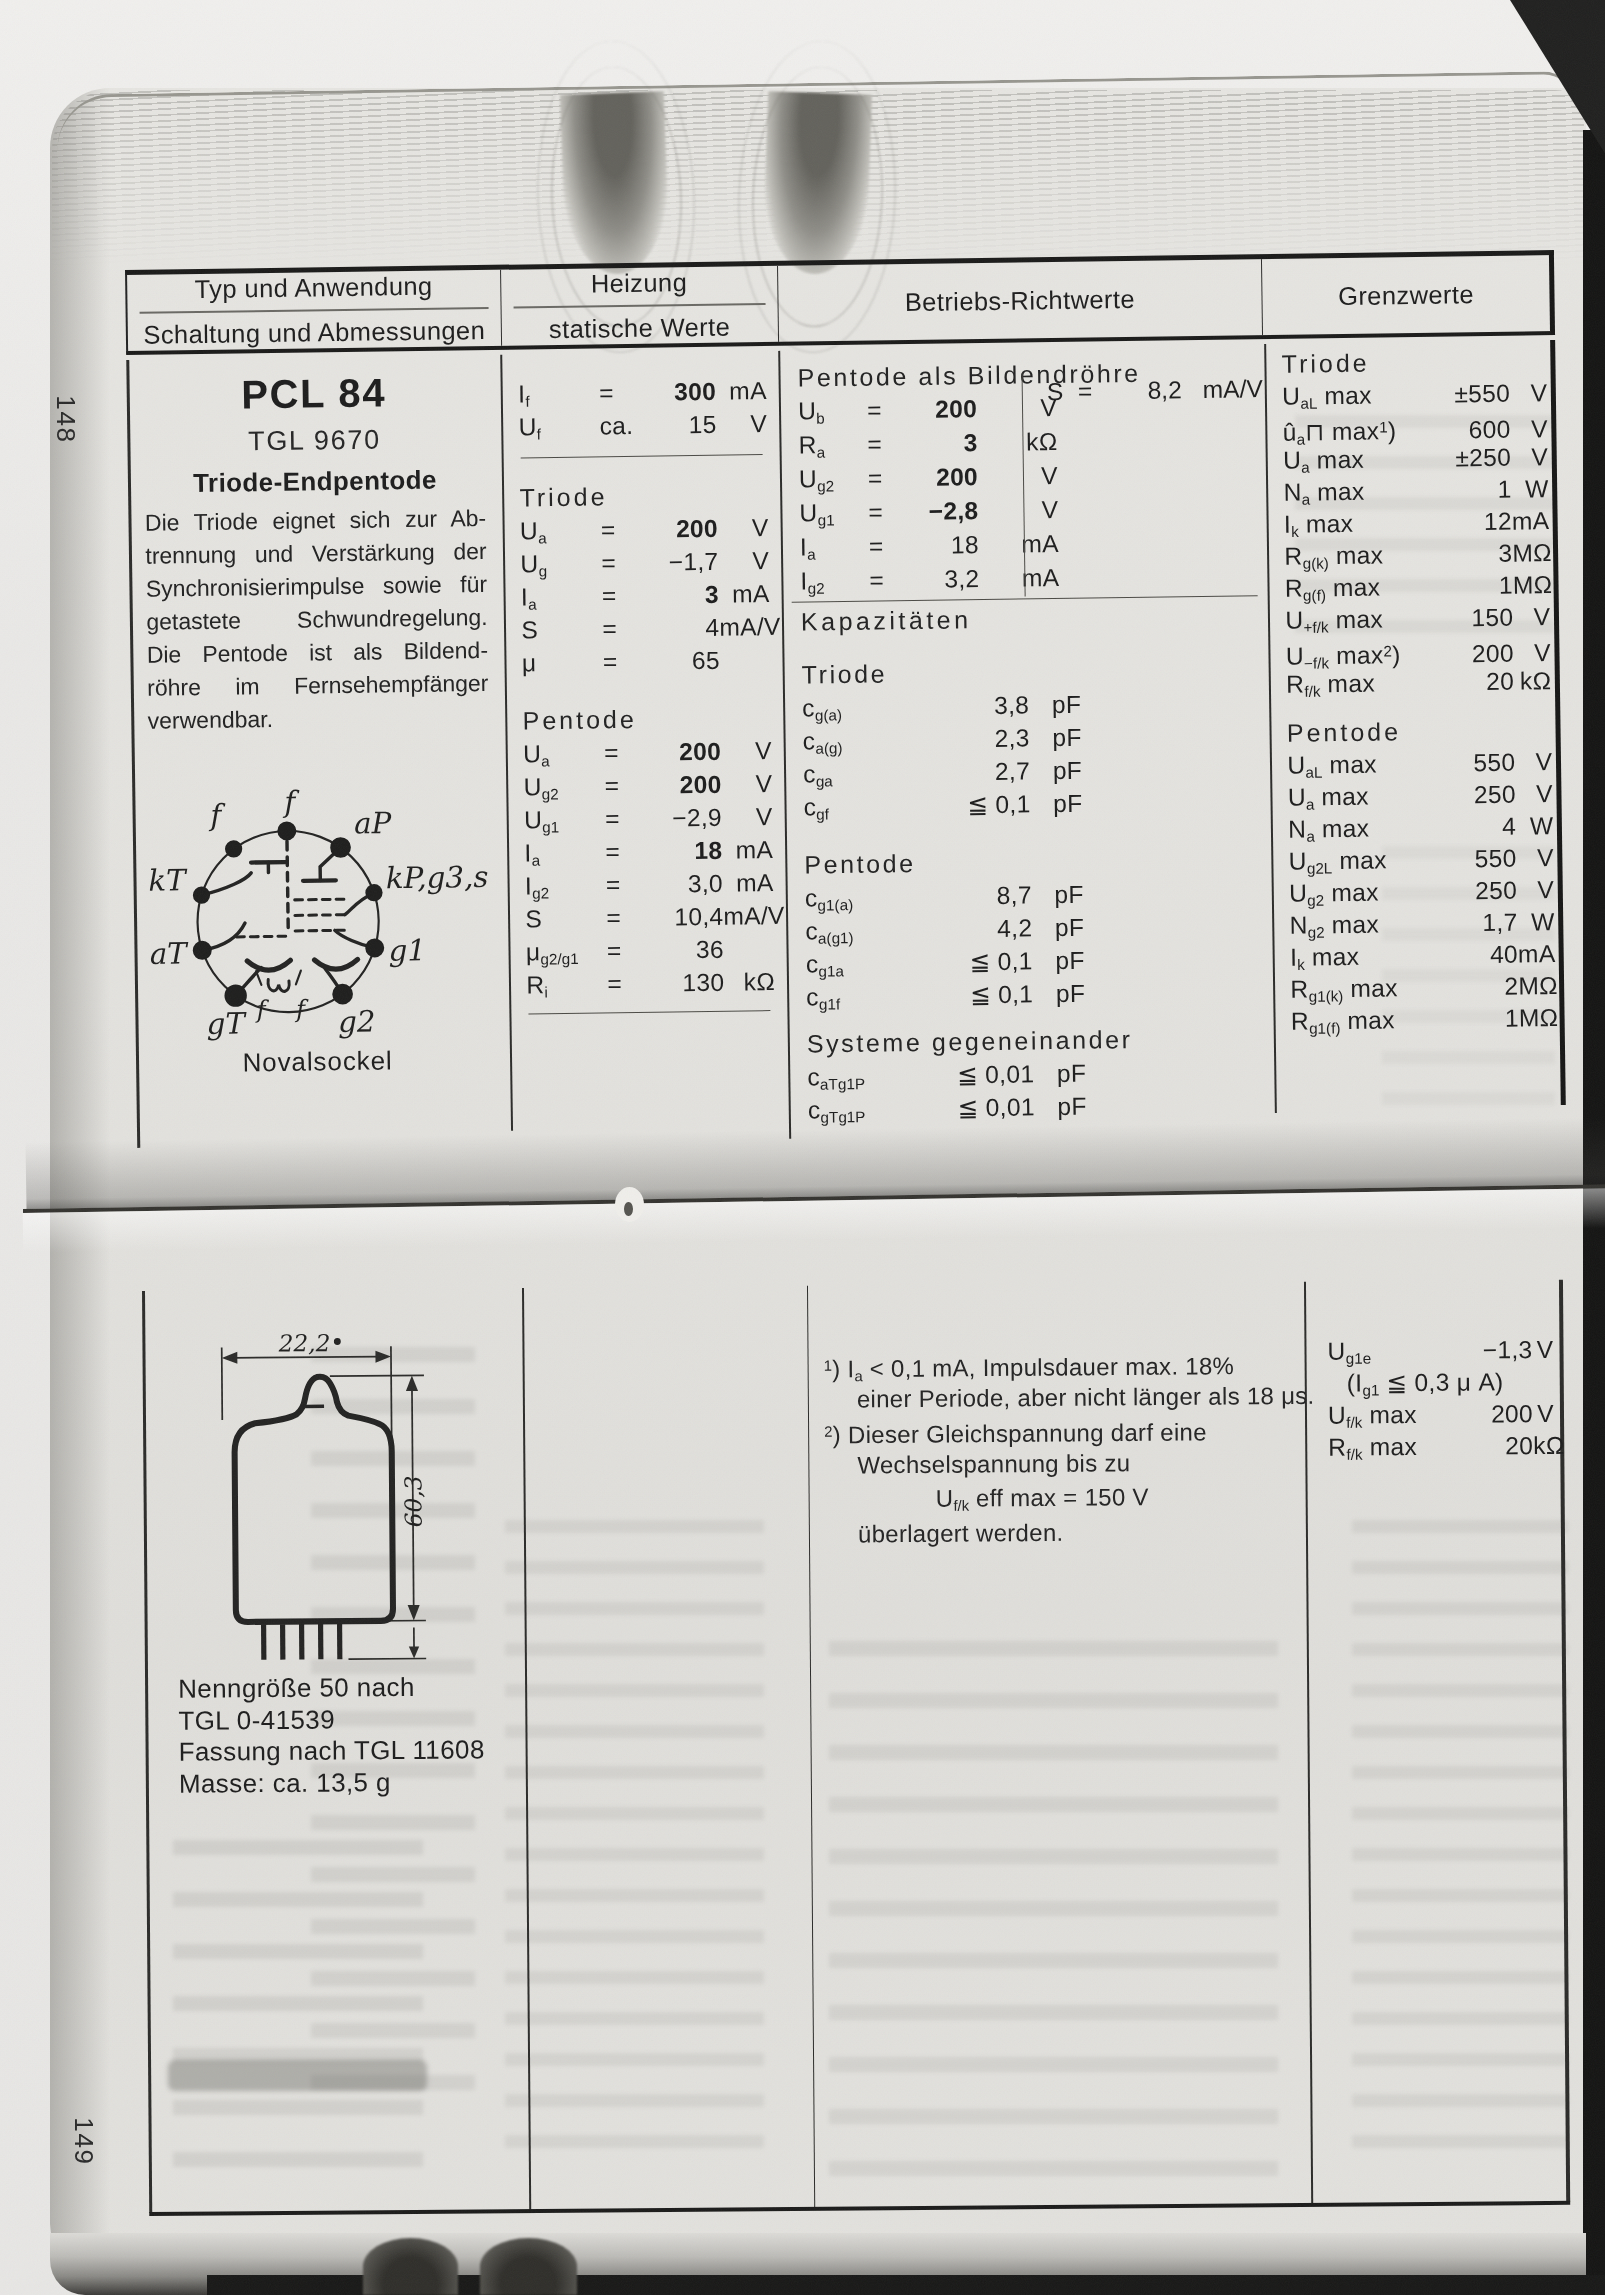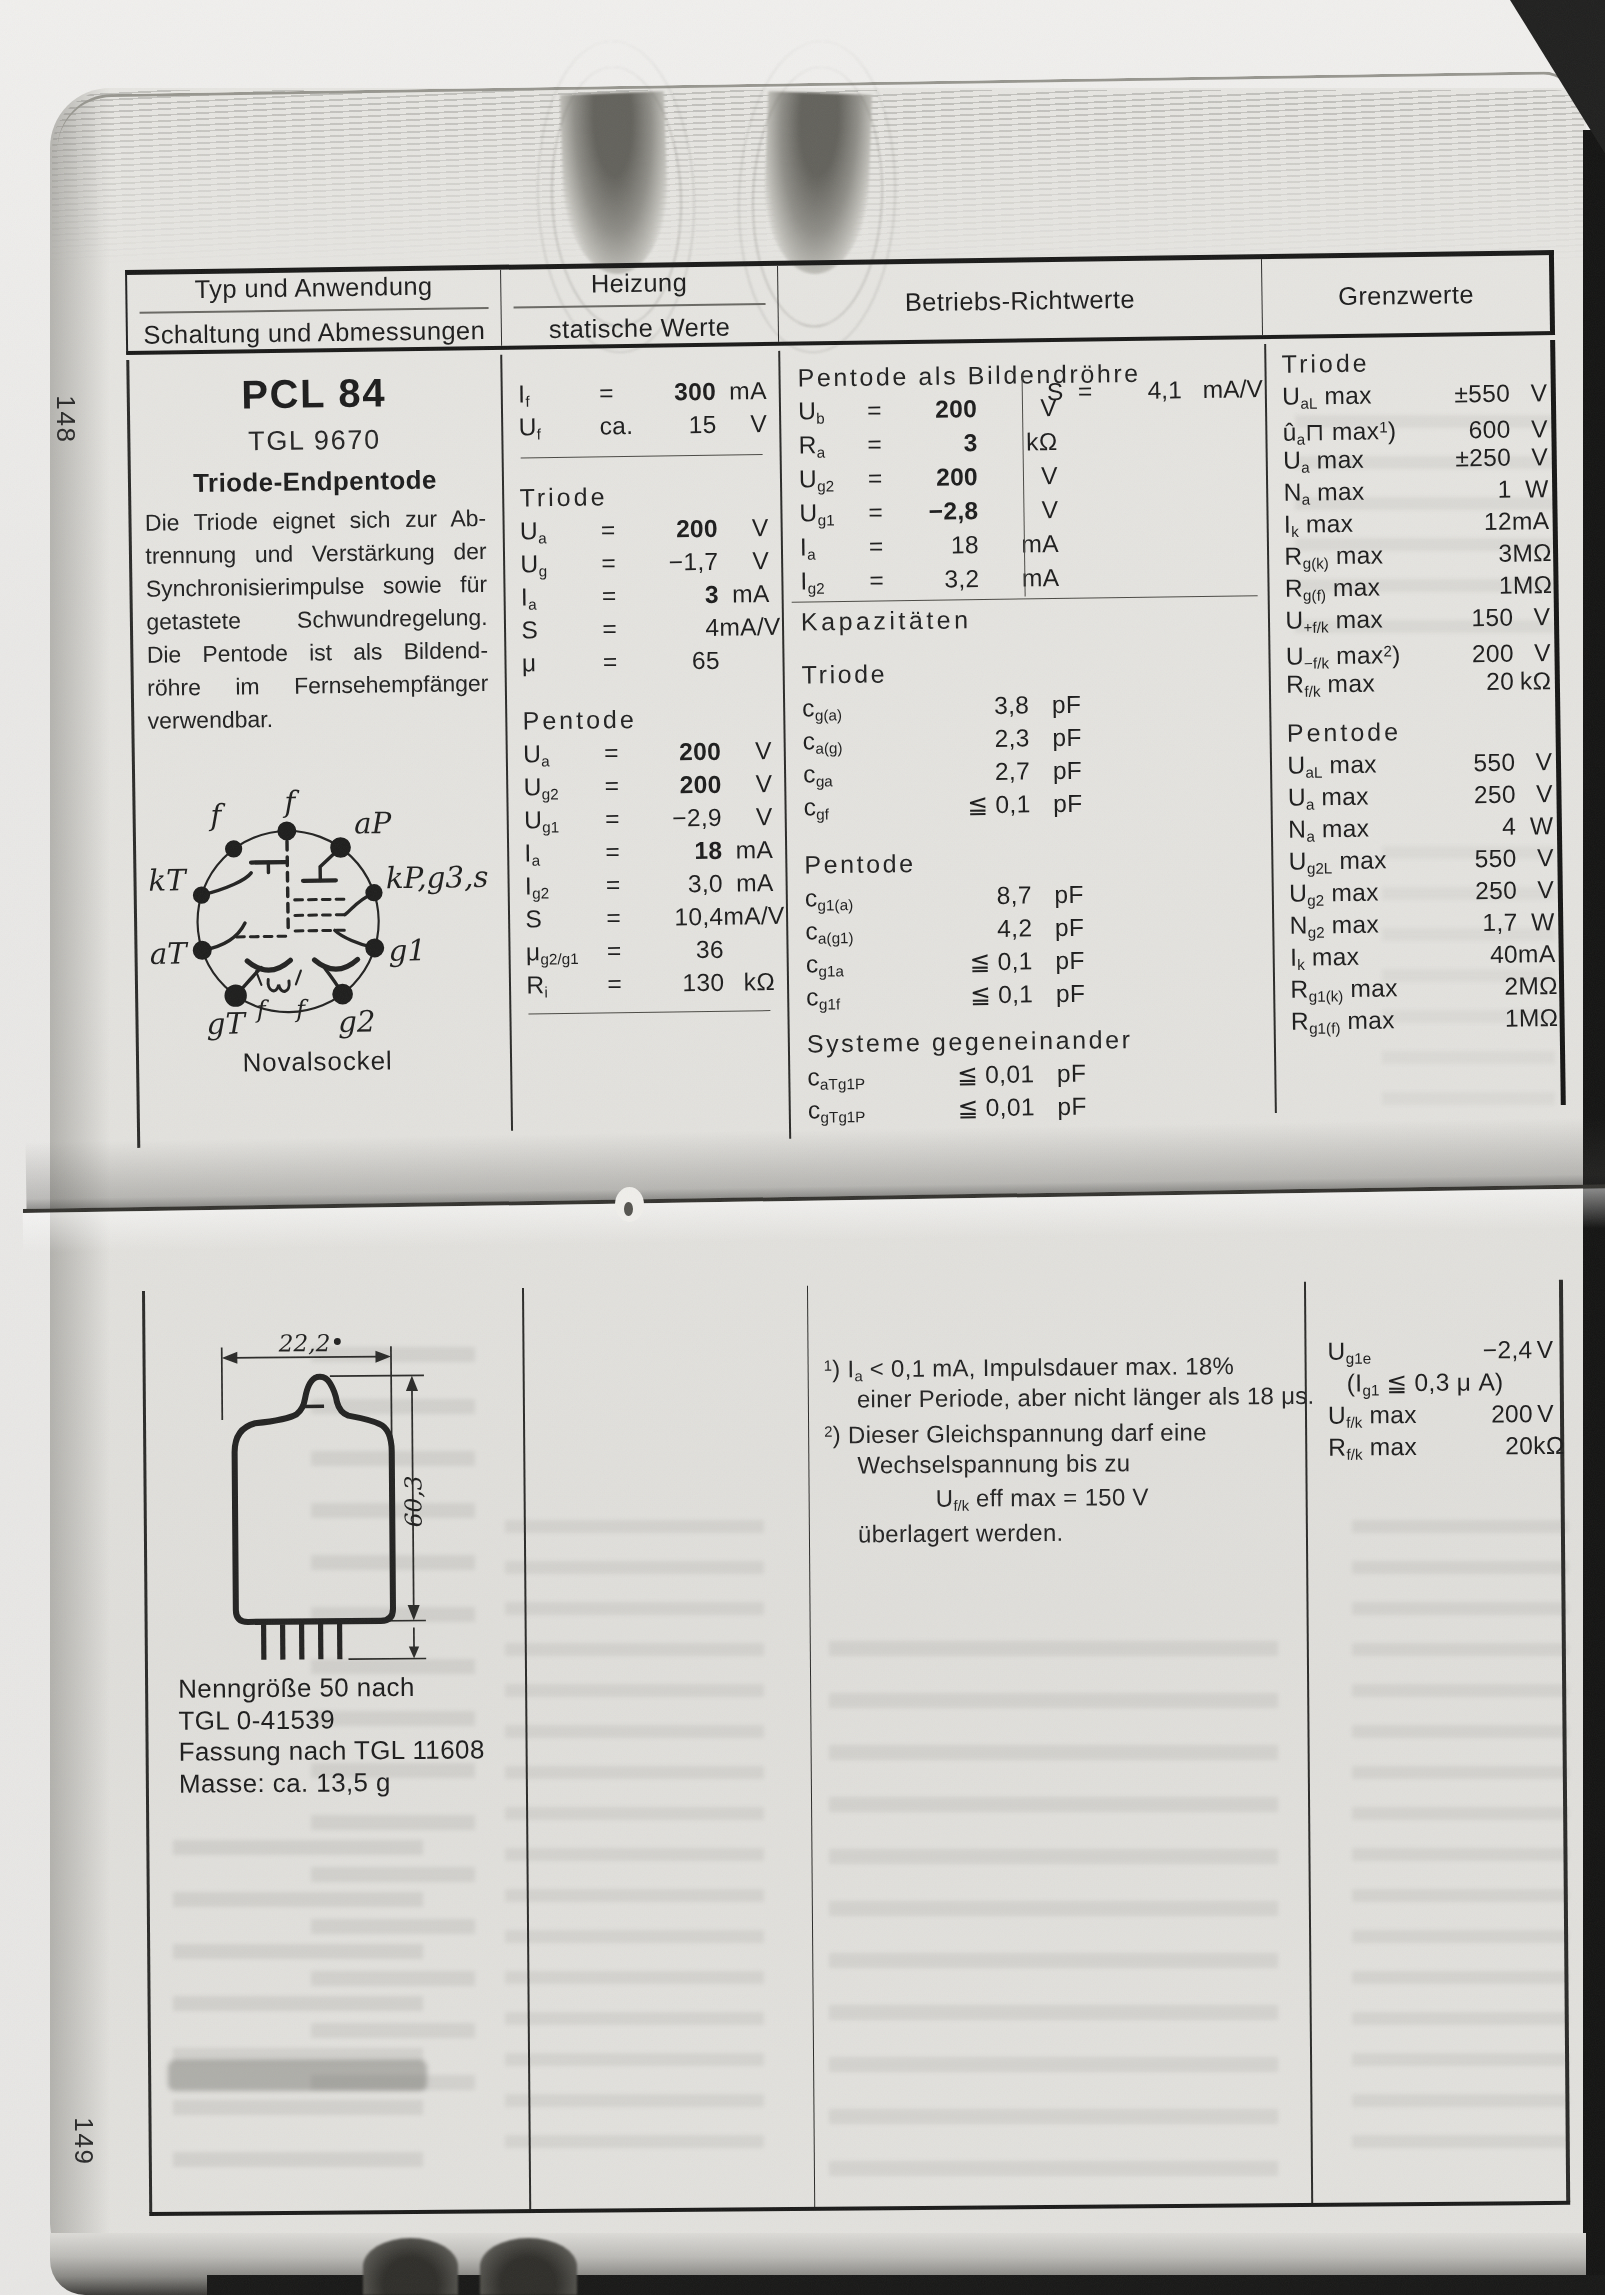--- a/index.html
+++ b/index.html
@@ -482,21 +482,21 @@
                 <span class="c-rel"></span>
                 <span class="c-val">≦ 0,01</span>
                 <span class="c-unit">pF</span>
               </div>
             </div>
         </div>
         <div class="ops-vdiv"></div>
         <div class="ops-srow">
           <span class="c-sym">S</span>
           <span class="c-rel">=</span>
-          <span class="c-val">4,1</span>
+          <span class="c-val">8,2</span>
           <span class="c-unit">mA/V</span>
         </div>
       </div>
 
       <div class="col4">
         <div class="inner">
           <div class="sec c4-triode">Triode</div>
           <div class="vrows rows-c4">
               <div class="vrow">
                 <span class="c-sym">U<sub>aL</sub> max</span>
@@ -681,21 +681,21 @@
       <div class="fn-line fn-ind">Wechselspannung bis zu</div>
       <div class="fn-line fn-formula">U<sub>f/k</sub> eff max = 150 V</div>
       <div class="fn-line fn-ind">überlagert werden.</div>
     </div>
 
     <div class="lower-right">
       <div class="vrows rows-lr">
           <div class="vrow">
             <span class="c-sym">U<sub>g1e</sub></span>
             <span class="c-rel"></span>
-            <span class="c-val">−2,4</span>
+            <span class="c-val">−1,3</span>
             <span class="c-unit">V</span>
           </div>
           <div class="vrow lr-paren">
             <span class="c-sym">(I<sub>g1</sub> ≦ 0,3 μ A)</span>
             <span class="c-rel"></span>
             <span class="c-val"></span>
             <span class="c-unit"></span>
           </div>
           <div class="vrow">
             <span class="c-sym">U<sub>f/k</sub> max</span>

